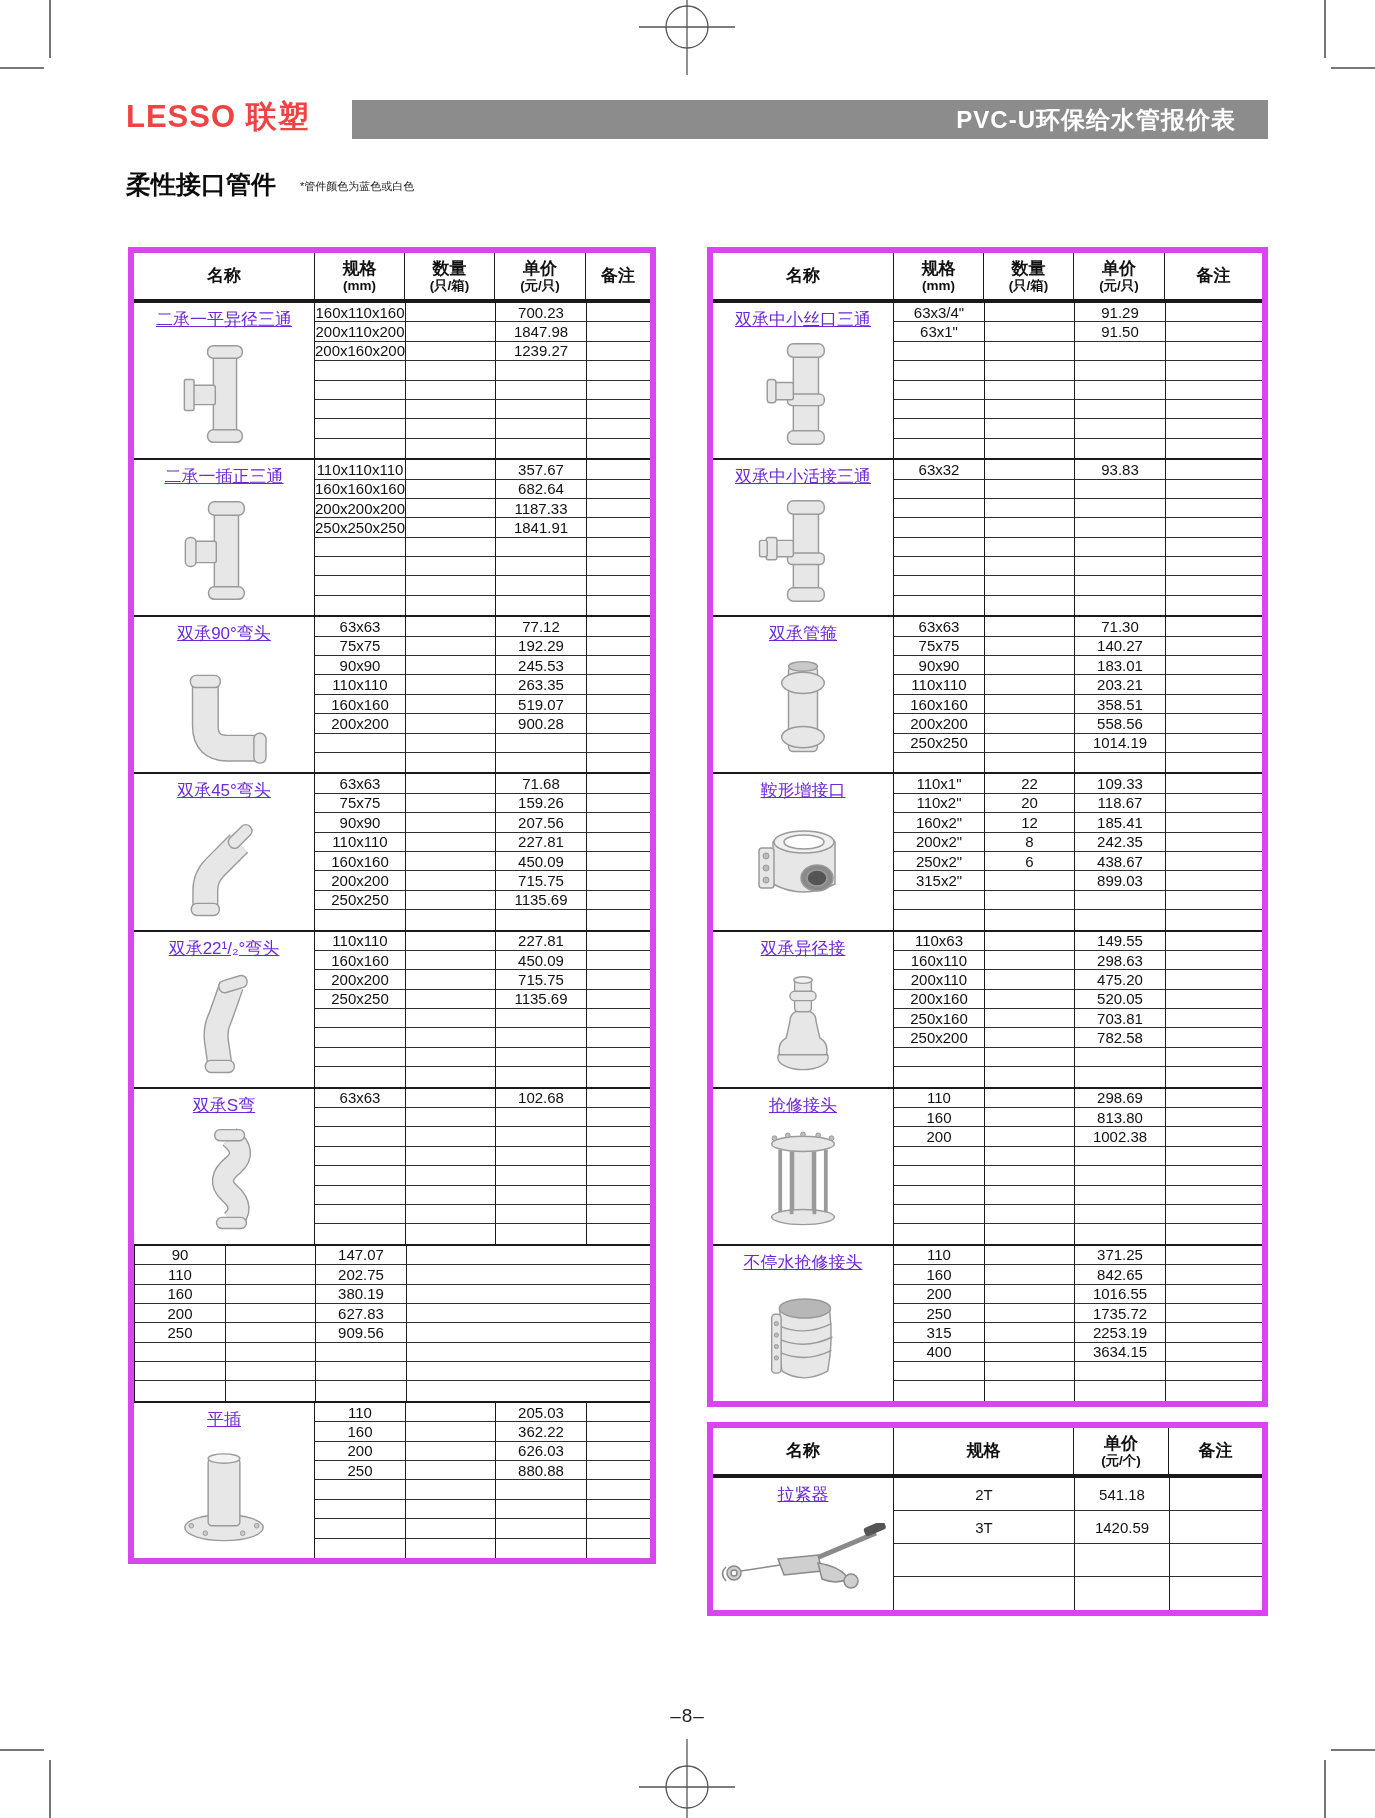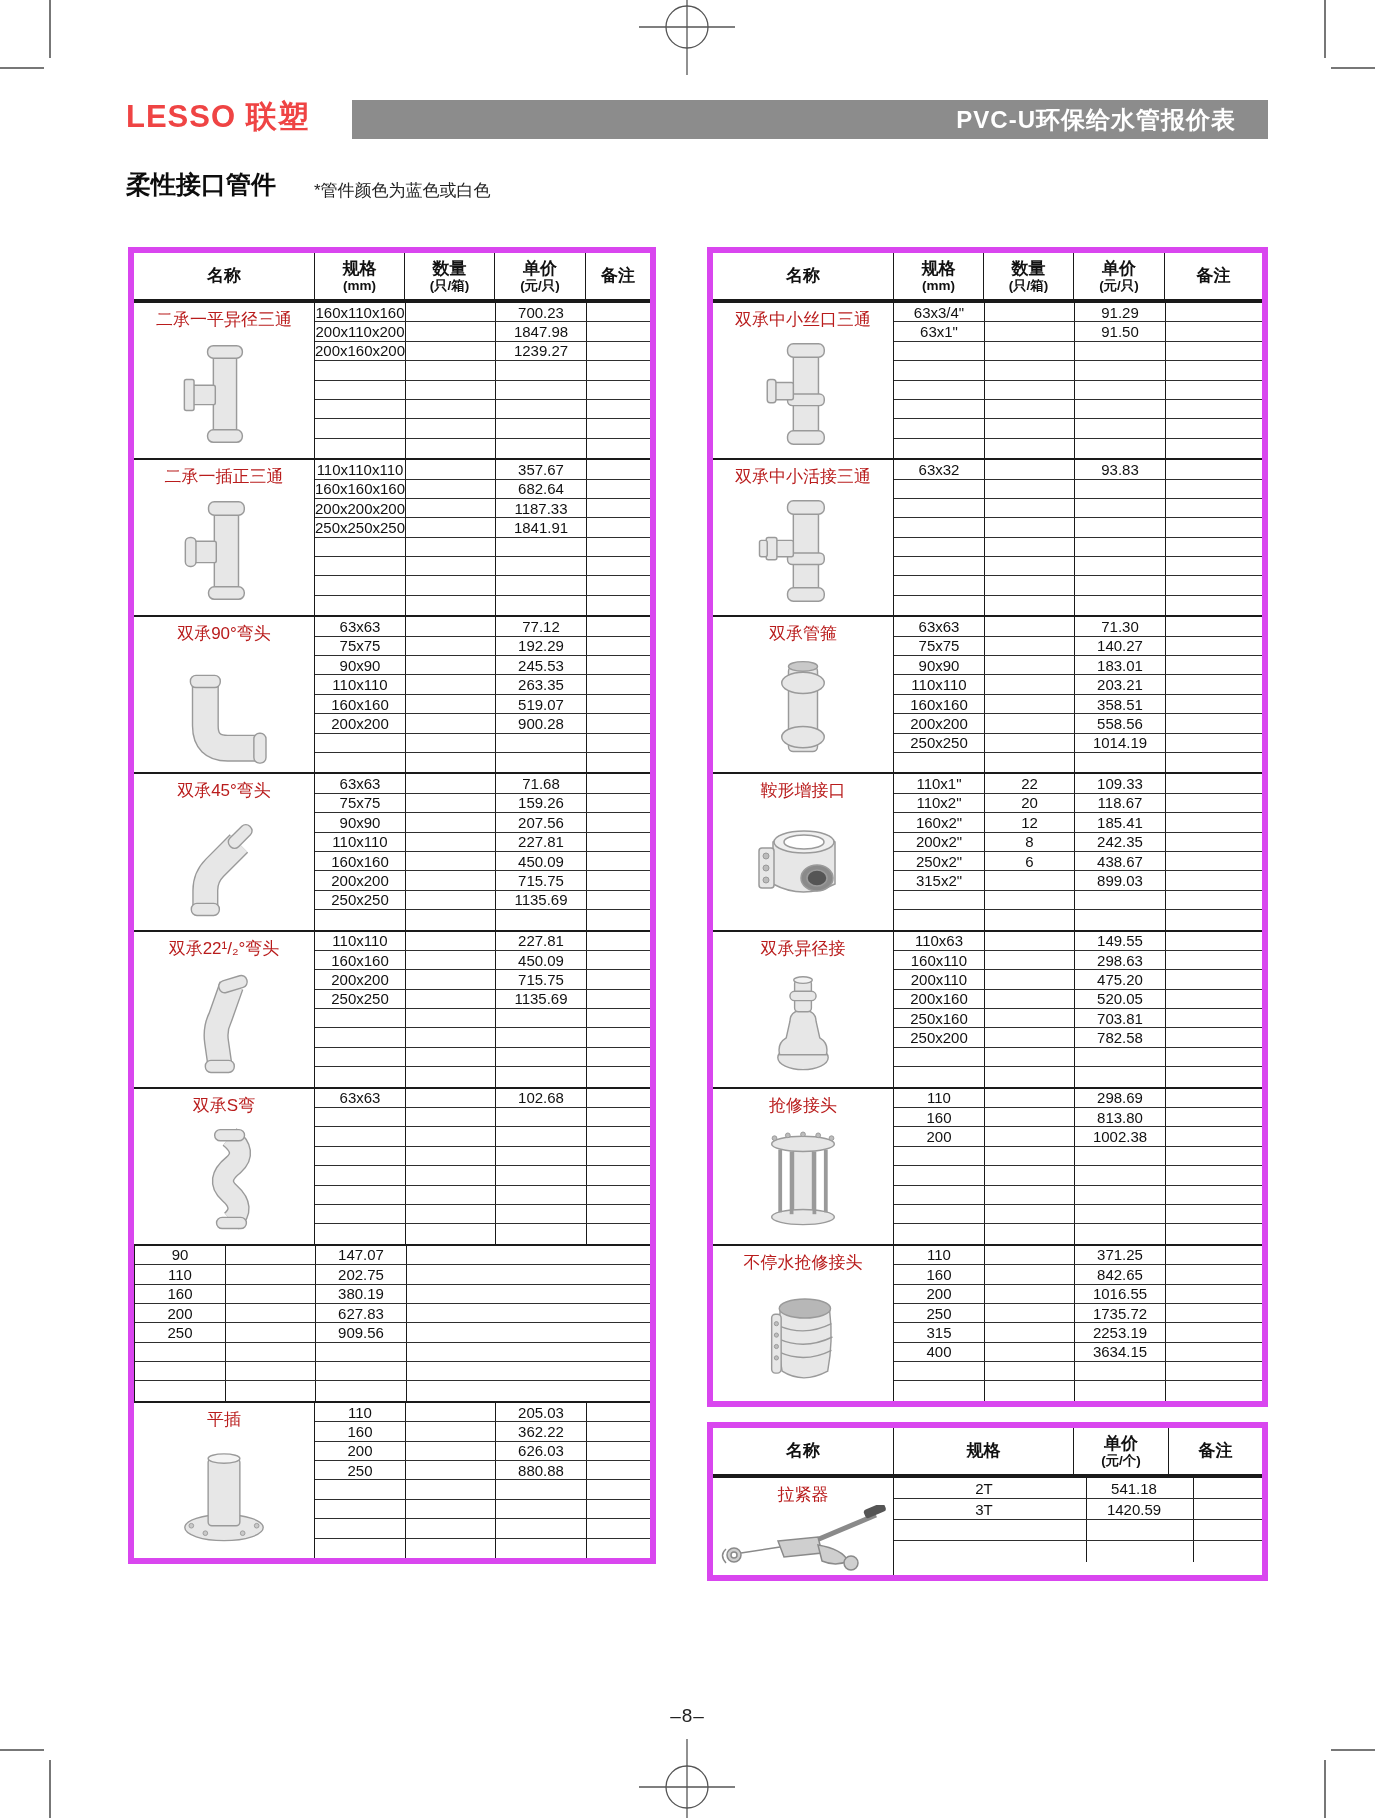--- a/index.html
+++ b/index.html
@@ -8,45 +8,45 @@
   
   .mark{position:absolute;background:#777;}
   .regmark{position:absolute;}
   
   .logo{position:absolute;left:126px;top:96px;font-size:31px;font-weight:900;letter-spacing:1px;color:#ef4444;}
   .banner{position:absolute;left:352px;top:100px;width:916px;height:39px;background:#8c8c8c;
           color:#ffffff;font-size:24px;font-weight:bold;text-align:right;line-height:39px;
           padding-right:32px;box-sizing:border-box;letter-spacing:1px;}
   
   .sec-title{position:absolute;left:126px;top:168px;font-size:25px;font-weight:900;color:#0d0d0d;}
-  .sec-note{position:absolute;left:300px;top:179px;font-size:17px;color:#222;margin-left:14px;}
+  .sec-note{position:absolute;left:300px;top:179px;font-size:11px;color:#222;}
   
   .ftable{position:absolute;border:6px solid #d946ef;background:#fff;box-sizing:border-box;}
   .thead{display:flex;height:46px;border-bottom:2px solid #1a1a1a;}
   .th{display:flex;flex-direction:column;justify-content:center;align-items:center;
       font-weight:bold;font-size:17px;line-height:1.12;box-sizing:border-box;}
   .th .unit{font-size:13.5px;font-weight:bold;}
   .th + .th{border-left:1.5px solid #1a1a1a;}
   .w-name{width:180px;flex:0 0 180px;}
   .w-spec{width:90px;flex:0 0 90px;}
   .w-spec-wide{width:180px;flex:0 0 180px;}
   .w-qty{width:90px;flex:0 0 90px;}
   .w-price{width:91px;flex:0 0 91px;}
   .w-price-sm{width:95px;flex:0 0 95px;}
   .w-remark{flex:1 1 auto;}
   .block{display:flex;border-top:2px solid #1a1a1a;}
   .block:first-of-type{border-top:none;}
   .ncell{width:180px;flex:0 0 180px;display:flex;flex-direction:column;align-items:center;box-sizing:border-box;padding-top:5px;}
-  .pname{font-size:17px;color:#b91c1c;text-align:left;line-height:1.2;padding:2px 4px 0 4px;}
+  .pname{font-size:17px;color:#6d28d9;text-align:left;line-height:1.2;padding:2px 4px 0 4px;text-decoration:underline;}
   .picon{flex:1;display:flex;align-items:center;justify-content:center;width:100%;}
   .picon svg{display:block;}
   .rows{flex:1;display:flex;flex-direction:column;border-left:1.5px solid #1a1a1a;box-sizing:border-box;}
   .drow{display:flex;height:19.4px;box-sizing:border-box;}
   .drow:not(:last-child){border-bottom:1px solid #2e2e2e;}
-  .drow-sm{height:21px;gap:12px;}
+  .drow-sm{height:33px;}
   .cell{display:flex;align-items:center;justify-content:center;font-size:15px;box-sizing:border-box;overflow:hidden;white-space:nowrap;}
   .cell + .cell{border-left:1.5px solid #1a1a1a;}
   
   .page-num{position:absolute;left:0;top:1705px;width:1375px;text-align:center;font-size:19px;color:#222;letter-spacing:1px;}
 </style>
 </head>
 <body>
 
 <div class="page">
 

